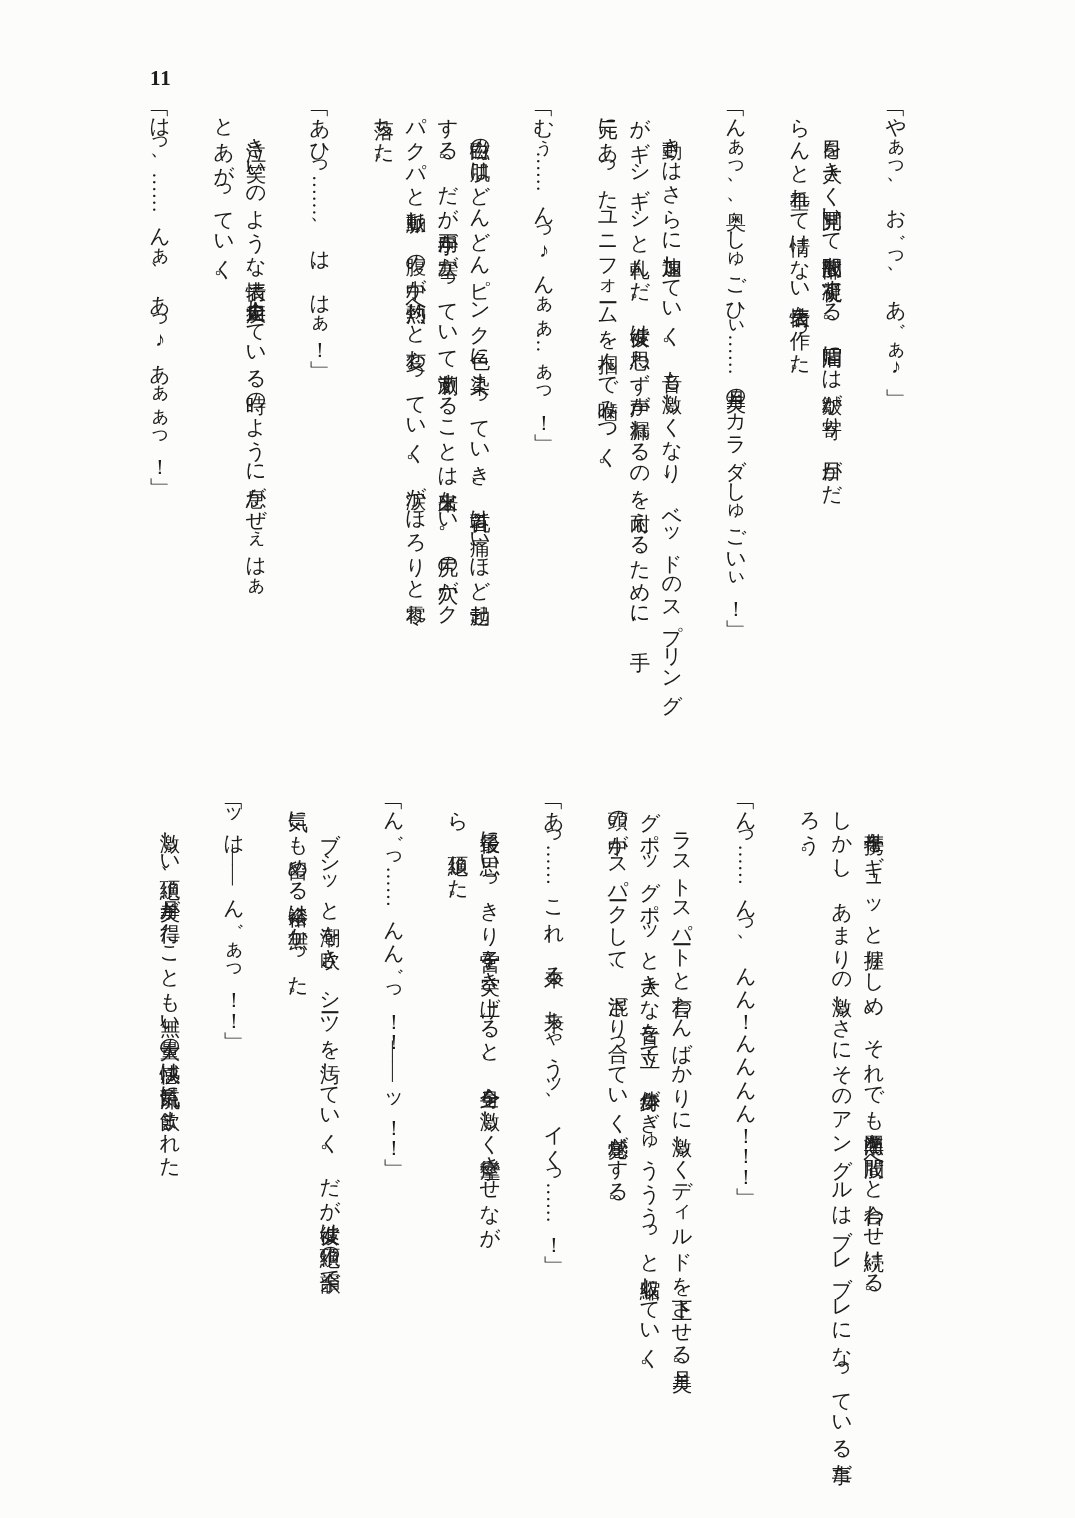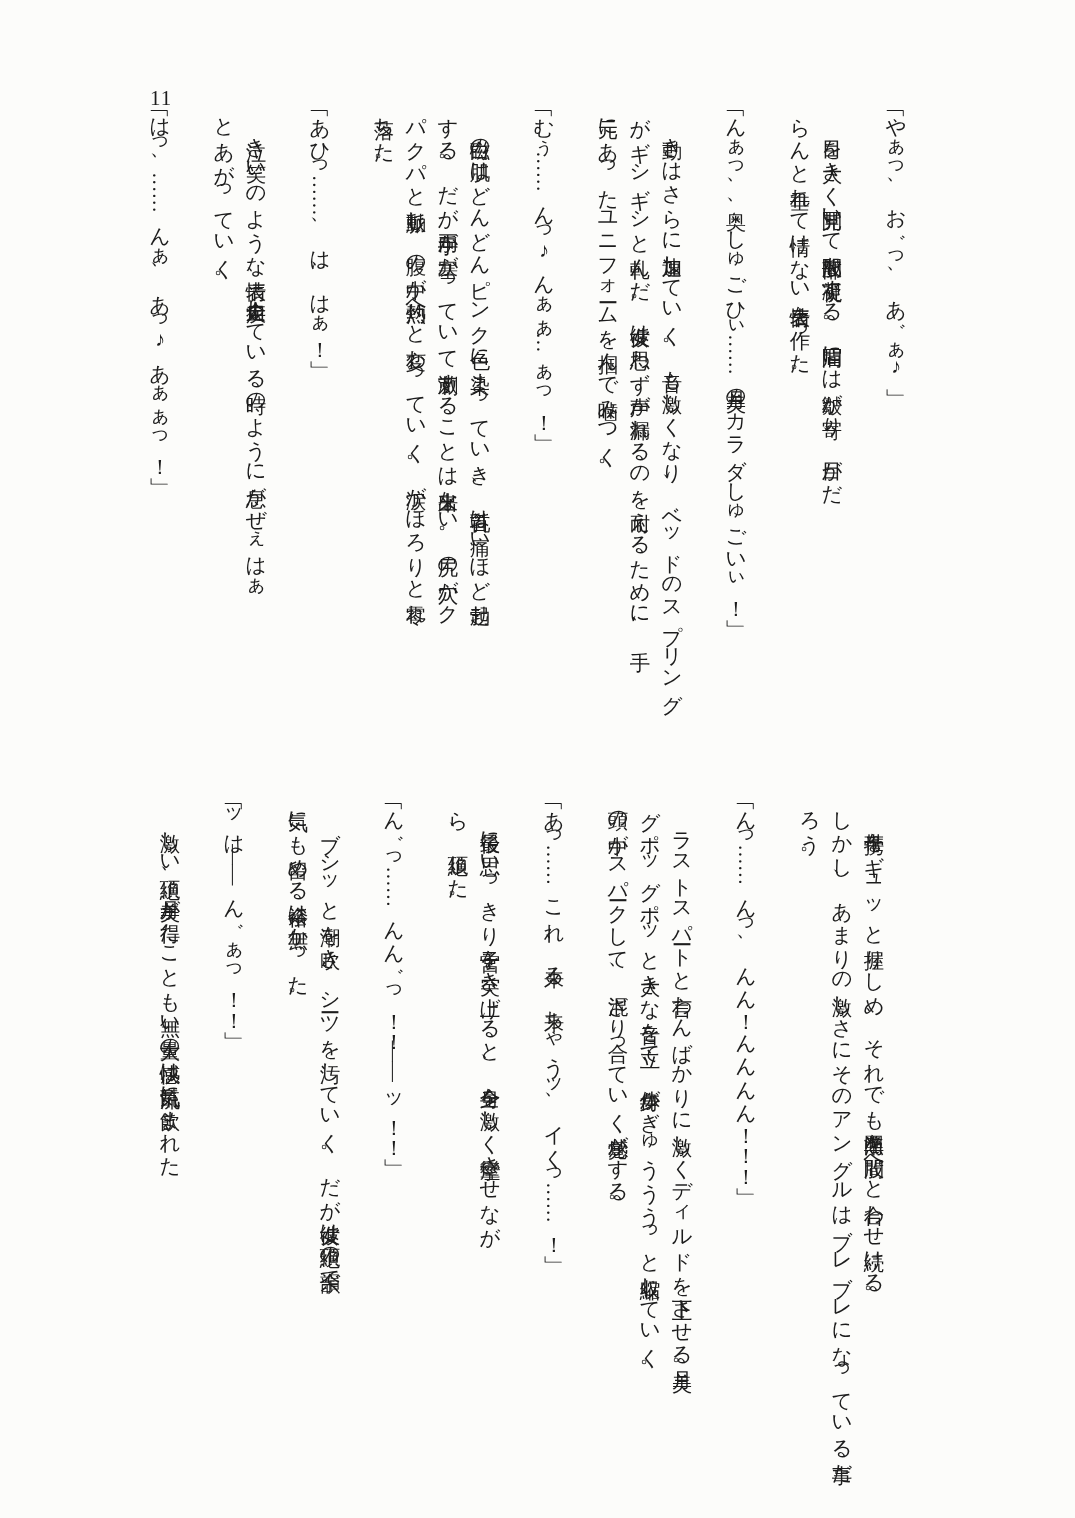--- a/index.html
+++ b/index.html
@@ -15,23 +15,24 @@
   }
   .page {
     position: absolute;
     inset: 0;
     color: var(--page-ink, #1c1c1c);
     font-family: "Liberation Serif", "DejaVu Serif", serif;
   }
   .page-number {
     position: absolute;
     left: 150px;
-    top: 86px;
+    top: 66px;
     font-size: 21px;
     letter-spacing: 1px;
+    font-weight: bold;
   }
   .vblock {
     position: absolute;
     writing-mode: vertical-rl;
     text-orientation: mixed;
     font-size: 20.5px;
     line-height: 32px;
     height: 672px;
   }
   .block-top    { top: 104px; right: 163px; }

